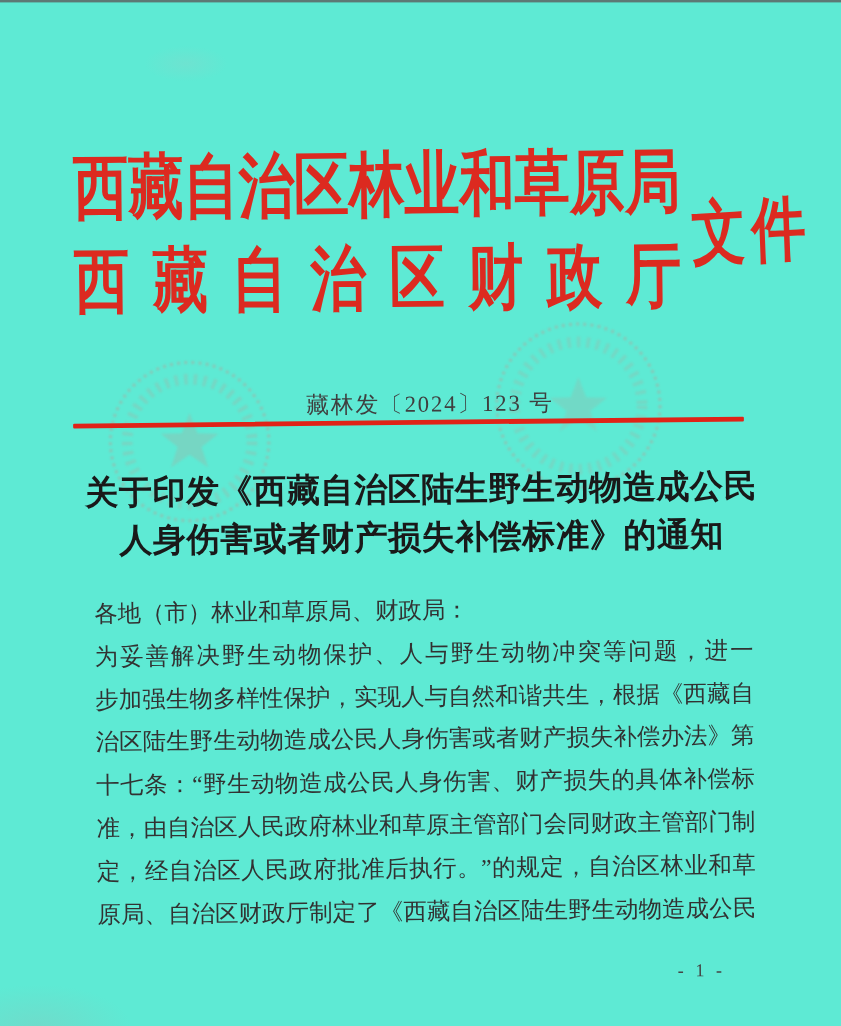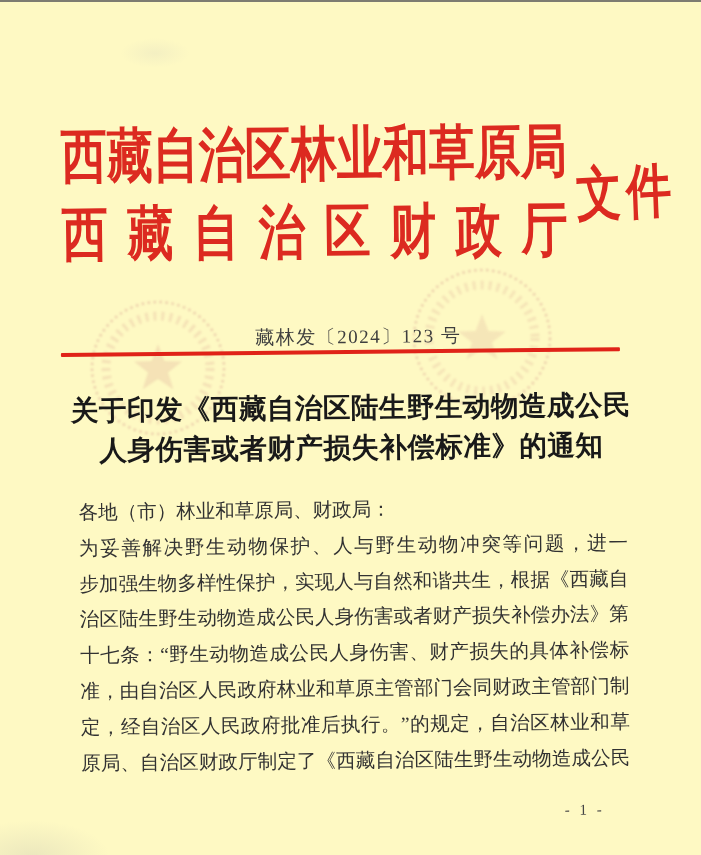--- a/index.html
+++ b/index.html
@@ -3,21 +3,21 @@
 <meta charset="utf-8">
 <style>
   html,body{margin:0;padding:0;}
   body{
     width:701px;height:855px;overflow:hidden;
     background:#e9e9e9;
     font-family:"Liberation Serif","DejaVu Serif",serif;
   }
   .page{
     position:relative;width:701px;height:855px;
-    background:#fef9c3;
+    background:#5eead4;
     overflow:hidden;
   }
   .scan-top-edge{
     position:absolute;top:0;left:0;width:701px;height:2px;
     background:#5d5d5d;opacity:.8;z-index:5;
   }
   .scan-smudge-bl{
     position:absolute;left:-20px;top:820px;width:130px;height:60px;
     background:radial-gradient(ellipse at 40% 60%,rgba(170,170,170,.22),rgba(170,170,170,0) 70%);
     z-index:1;

